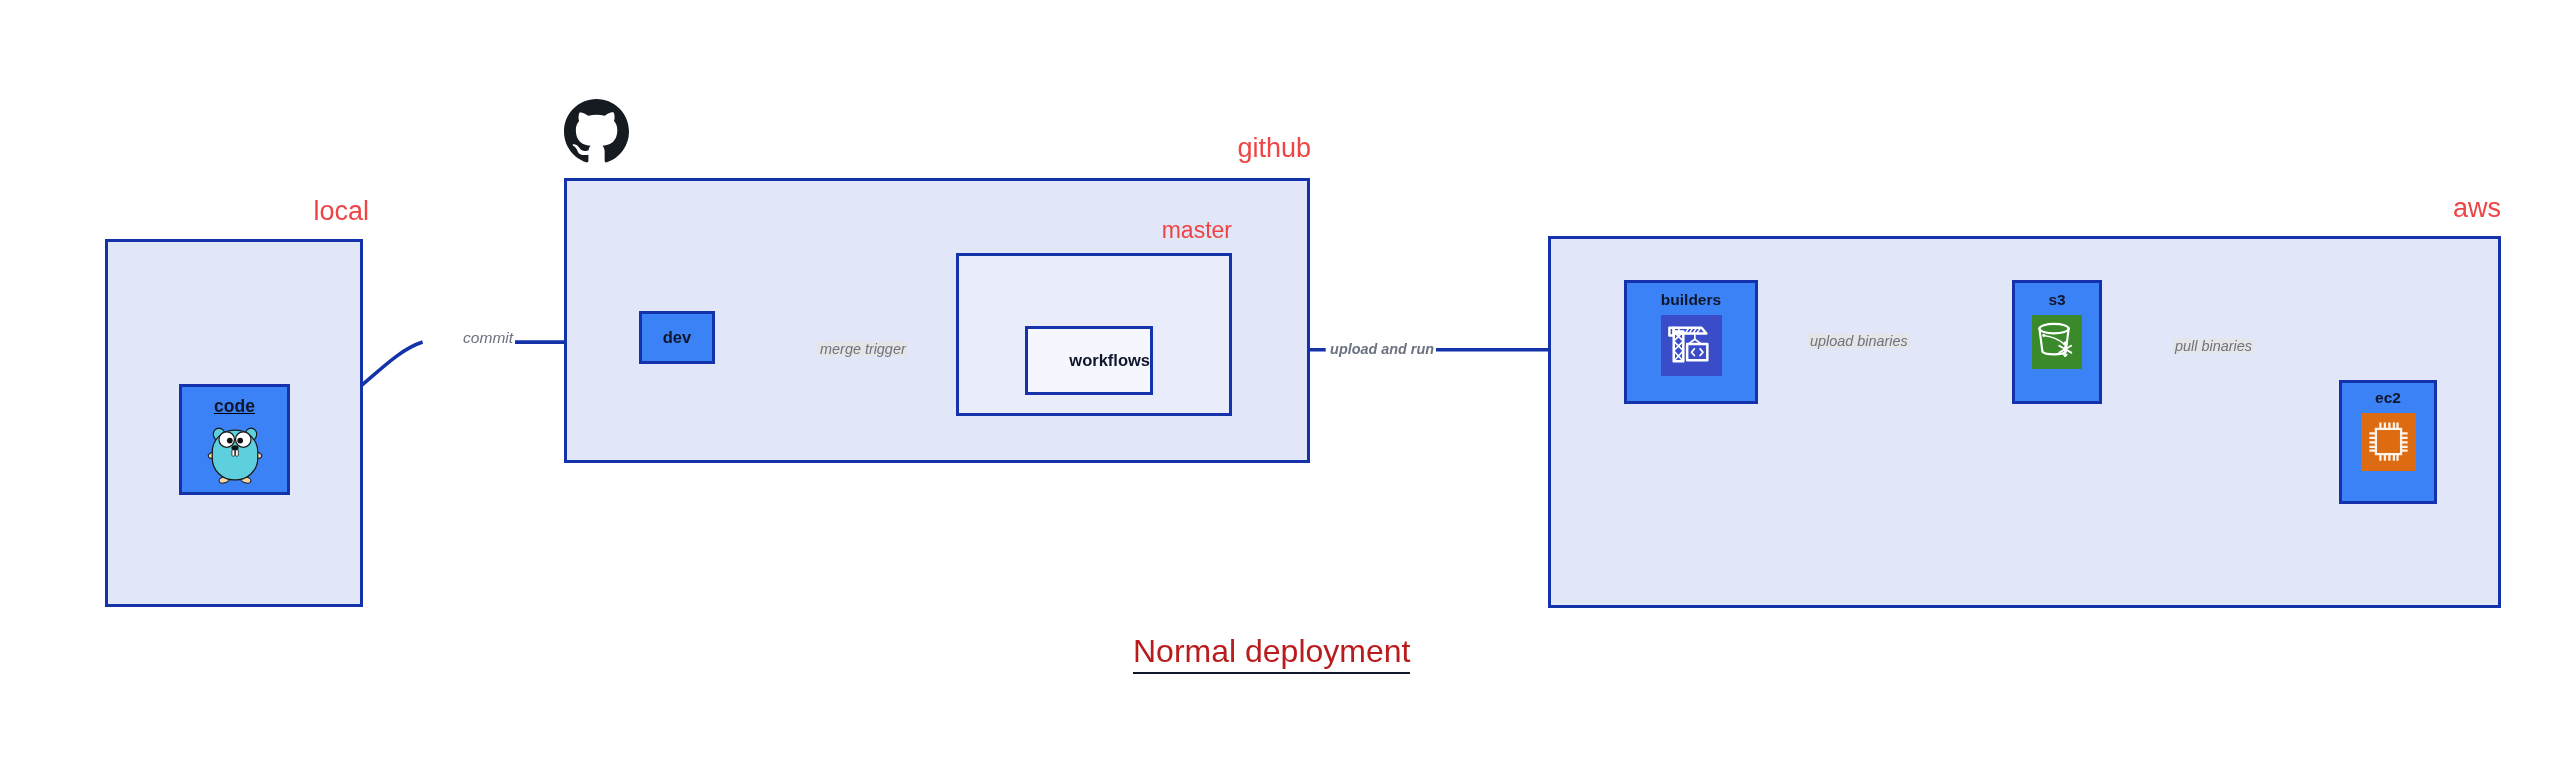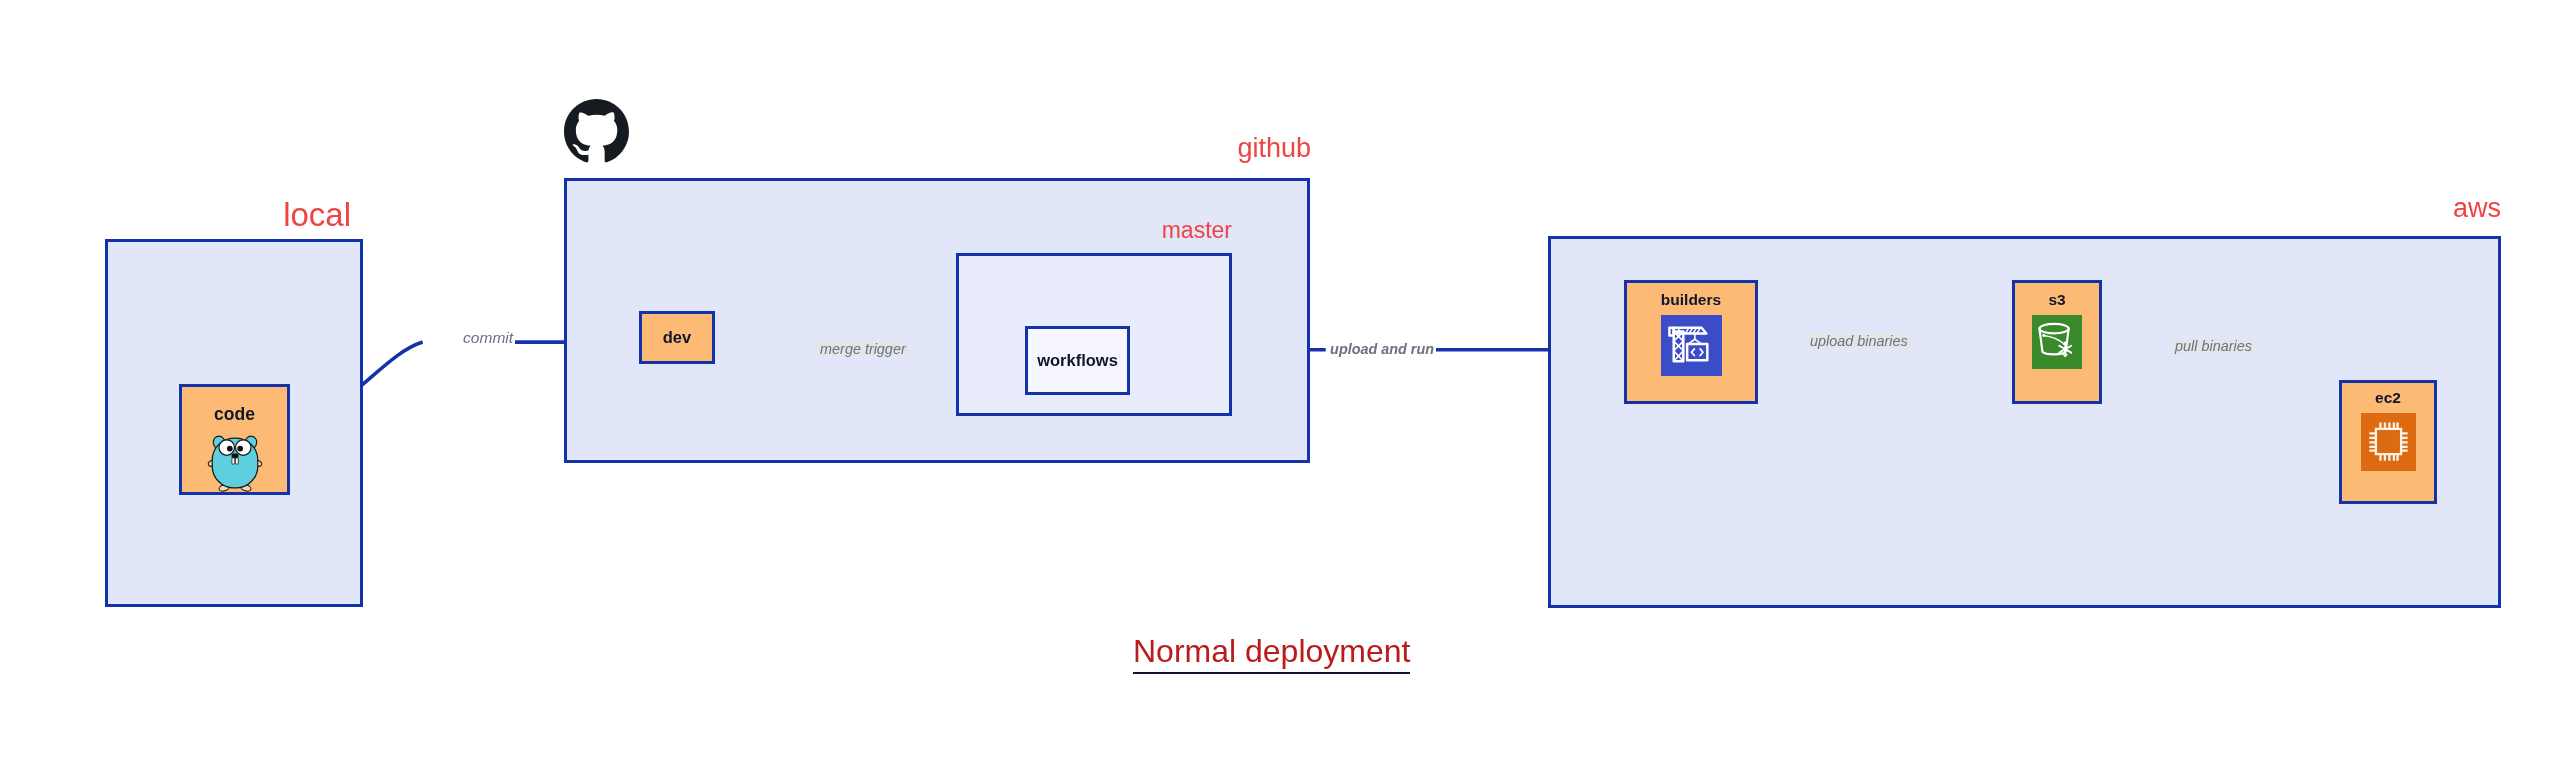--- a/index.html
+++ b/index.html
@@ -48,21 +48,21 @@
     position: absolute;
     box-sizing: border-box;
     background: #e8ecfb;
     border: 3.1px solid #1433ab;
   }
 
   
   .node {
     position: absolute;
     box-sizing: border-box;
-    background: #fdba74;
+    background: #3b82f6;
     border: 3.1px solid #1433ab;
     display: flex;
     flex-direction: column;
     align-items: center;
   }
   .node-label {
     color: #10162b;
     font-weight: 700;
     white-space: nowrap;
     text-align: center;
@@ -133,23 +133,23 @@
       <path d="M 3719,664 L 3898,664" stroke="#1433ab" stroke-width="7" fill="none" marker-end="url(#arrowhead)"></path>
     </g>
 
     <g>
       <path d="M 4082,664 C 4130,650 4170,648 4213,662" stroke="#1433ab" stroke-width="7" fill="none"></path>
       <path d="M 4330,700 C 4400,730 4470,770 4528,800" stroke="#1433ab" stroke-width="7" fill="none" marker-end="url(#arrowhead)"></path>
     </g>
   </svg>
 
   <div class="group" style="left:105px; top:239px; width:258px; height:368px;"></div>
-  <div class="group-label" style="left:93px; top:196px; width:258px; font-size:33px;">local</div>
-
-  <div class="node" style="left:179px; top:384px; width:111px; height:111px; padding-top:19px;">
+  <div class="group-label" style="left:111px; top:196px; width:258px; font-size:27px;">local</div>
+
+  <div class="node" style="left:179px; top:384px; width:111px; height:111px; padding-top:11px;text-decoration:underline;">
     <div class="node-label" style="font-size:17.5px;">code</div>
     <div class="node-icon" style="margin-top:7.2px;">
       <svg width="56" height="61" viewBox="0 0 108 118" xmlns="http://www.w3.org/2000/svg">
 
         <ellipse cx="23" cy="22" rx="11" ry="12" fill="#5ecfdc" stroke="#1a1a1a" stroke-width="2.2"></ellipse>
         <ellipse cx="85" cy="22" rx="11" ry="12" fill="#5ecfdc" stroke="#1a1a1a" stroke-width="2.2"></ellipse>
 
         <ellipse cx="11" cy="62" rx="9" ry="5.5" fill="#f5d6a8" stroke="#1a1a1a" stroke-width="2" transform="rotate(-22 11 62)"></ellipse>
         <ellipse cx="97" cy="62" rx="9" ry="5.5" fill="#f5d6a8" stroke="#1a1a1a" stroke-width="2" transform="rotate(22 97 62)"></ellipse>
 
@@ -185,21 +185,21 @@
   <div class="group" style="left:564px; top:178px; width:746px; height:285px;"></div>
   <div class="group-label" style="left:1156px; top:133px; width:155px; font-size:27px;">github</div>
 
   <div class="subgroup" style="left:956px; top:253px; width:276px; height:163px;"></div>
   <div class="group-label" style="left:956px; top:217px; width:276px; font-size:23px;">master</div>
 
   <div class="node" style="left:639px; top:311px; width:76px; height:53px; justify-content:center;">
     <div class="node-label" style="font-size:16.5px;">dev</div>
   </div>
 
-  <div class="node" style="left:1025px; top:326px; width:105px; height:69px; justify-content:center; background:#f6f7fe;">
+  <div class="node" style="left:1025px; top:326px; width:128px; height:69px; justify-content:center; background:#f6f7fe;align-items:flex-end;">
     <div class="node-label" style="font-size:16.5px;">workflows</div>
   </div>
 
   <div class="group" style="left:1548px; top:236px; width:953px; height:372px;"></div>
   <div class="group-label" style="left:1548px; top:193px; width:953px; font-size:27px;">aws</div>
 
   <div class="node" style="left:1624px; top:280px; width:134px; height:124px; padding-top:9.3px;">
     <div class="node-label" style="font-size:15.5px;">builders</div>
     <div class="node-icon" style="margin-top:7.2px; width:61px; height:61px; background:#3b4cc8;">
       <svg width="48" height="48" viewBox="0 0 100 100" xmlns="http://www.w3.org/2000/svg">

